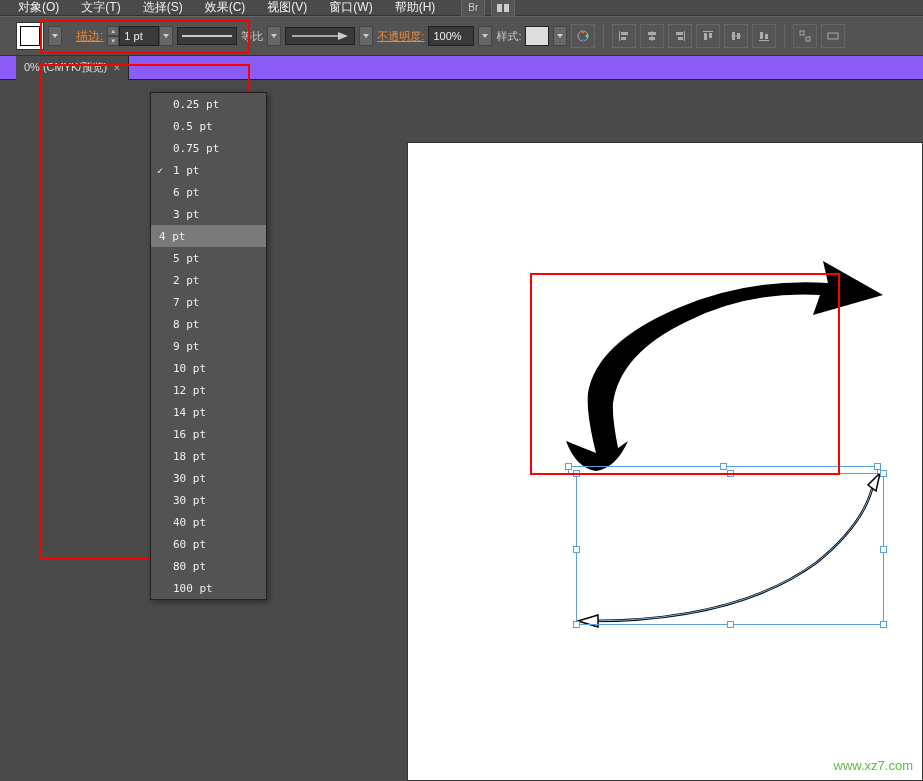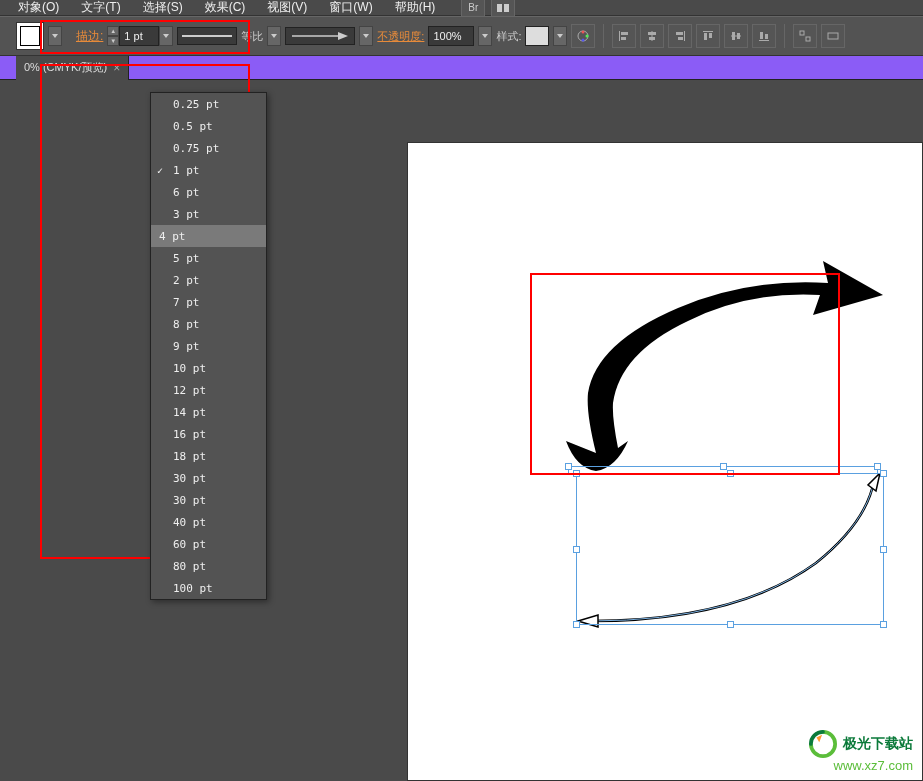--- a/index.html
+++ b/index.html
@@ -254,22 +254,14 @@
         <div class="handle" style="right:-4px; top:72px"></div>
         <div class="handle" style="left:-4px; bottom:-4px"></div>
         <div class="handle" style="left:150px; bottom:-4px"></div>
         <div class="handle" style="right:-4px; bottom:-4px"></div>
       </div>
     </div>
   </div>
 </div>
 
 <div class="watermark">
-  <div class="logo">
-    <svg viewBox="0 0 30 30">
-        <path d="M 15 2 A 13 13 0 1 1 2 15" fill="none" stroke="#5bbd3a" stroke-width="4" stroke-linecap="round"></path>
-        <path d="M 15 2 A 13 13 0 0 0 2 15" fill="none" stroke="#0b7a3a" stroke-width="4" stroke-linecap="round"></path>
-        <polygon points="8,8 14,5 11,13" fill="#ff9933"></polygon>
-      </svg>
-    <span class="t1">极光下载站</span>
-  </div>
   <div class="t2">www.xz7.com</div>
 </div>
 
 </body></html>

